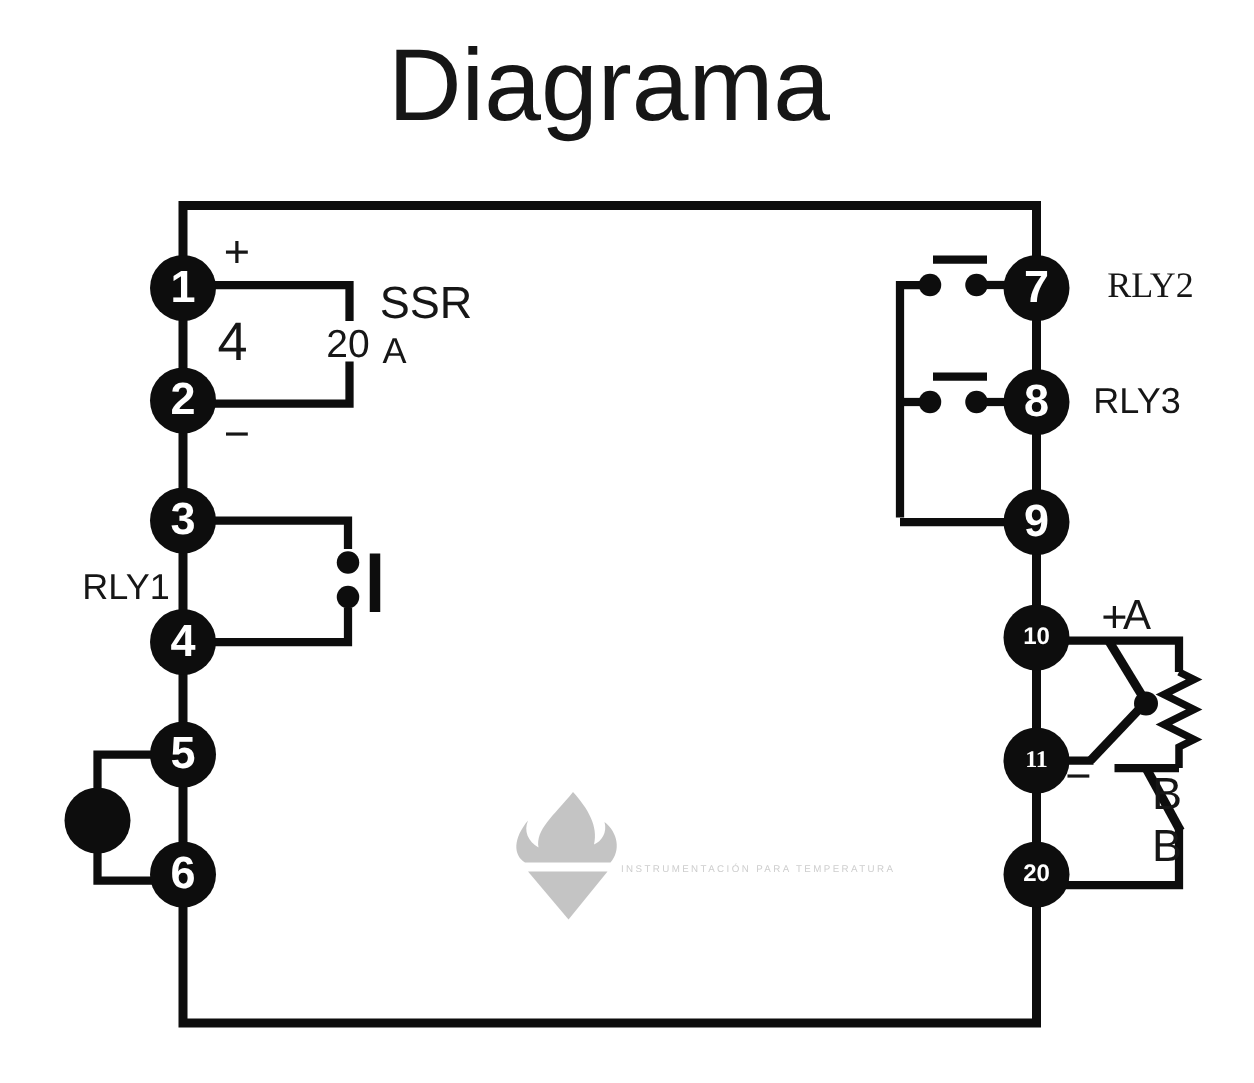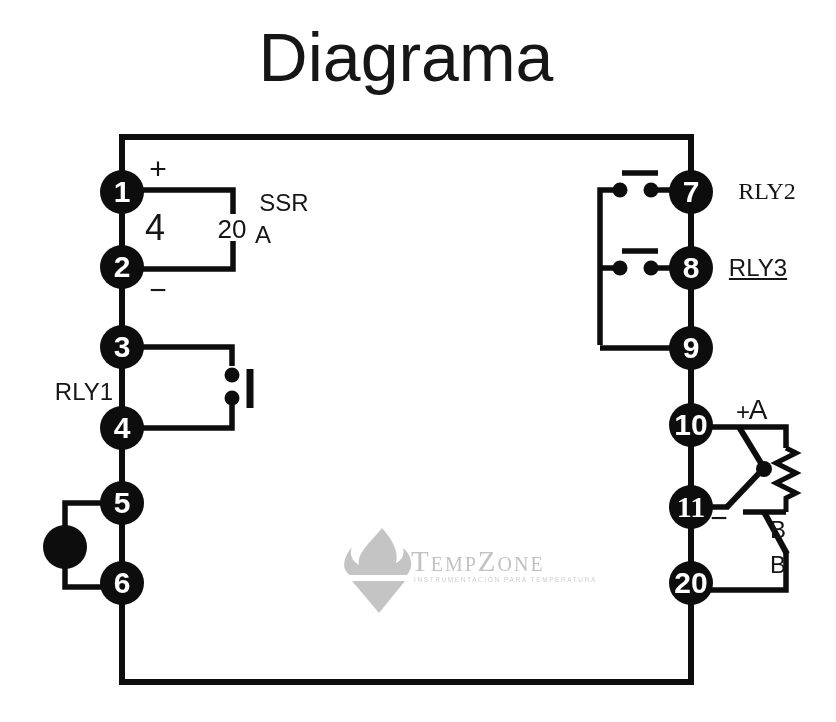--- a/index.html
+++ b/index.html
@@ -16,27 +16,27 @@
     font-size:68px;font-weight:400;color:#161616;
     letter-spacing:0px;
   }
   svg{position:absolute;left:0;top:0;}
   .term{
     position:absolute;width:44px;height:44px;border-radius:50%;
     background:#0d0d0d;color:#ffffff;
     display:flex;align-items:center;justify-content:center;
     font-weight:bold;font-size:30px;line-height:1;
   }
-  .term.sm{font-size:30px;}
+  .term.sm{font-size:16px;}
   .lbl{
     position:absolute;color:#161616;white-space:nowrap;
     transform:translate(-50%,-50%);line-height:1;
   }
   .f24{font-size:24px;}
-  .f26{font-size:24px;padding-left:44px;}
+  .f26{font-size:30px;padding-left:44px;}
   .f28{font-size:28px;}
   .f30{font-size:30px;}
   .f36{font-size:36px;}
   .f38{font-size:26px;}
   .wm-brand{
     position:absolute;left:411px;top:547px;
     font-family:"Liberation Serif", serif;
     font-variant:small-caps;
     font-size:29px;color:#c2c2c2;letter-spacing:2px;
     transform:none;line-height:1;
@@ -128,23 +128,22 @@
   <div class="term sm" style="left:669px;top:561px;">20</div>
 
   <div class="lbl f30" style="left:158px;top:169px;">+</div>
   <div class="lbl f30" style="left:158px;top:290px;">−</div>
   <div class="lbl f26" style="left:262px;top:203px;">SSR</div>
   <div class="lbl f36" style="left:155px;top:228px;">4</div>
   <div class="lbl f38" style="left:232px;top:229px;">20</div>
   <div class="lbl f24" style="left:263px;top:235px;">A</div>
   <div class="lbl f24" style="left:84px;top:392px;">RLY1</div>
   <div class="lbl f24" style="left:767px;top:191px;font-family:Liberation Serif, serif;">RLY2</div>
-  <div class="lbl f24" style="left:758px;top:268px;text-decoration:underline;">RLY3</div>
+  <div class="lbl f24" style="left:758px;top:268px;">RLY3</div>
   <div class="lbl f26" style="left:721px;top:412px;">+</div>
   <div class="lbl f28" style="left:758px;top:410px;">A</div>
   <div class="lbl f30" style="left:719px;top:518px;">−</div>
   <div class="lbl f26" style="left:756px;top:530px;">B</div>
   <div class="lbl f26" style="left:756px;top:565px;">B</div>
 
-  <div class="wm-brand">TempZone</div>
   <div class="wm-tag">INSTRUMENTACIÓN PARA TEMPERATURA</div>
 
 </div>
 
 </body></html>

